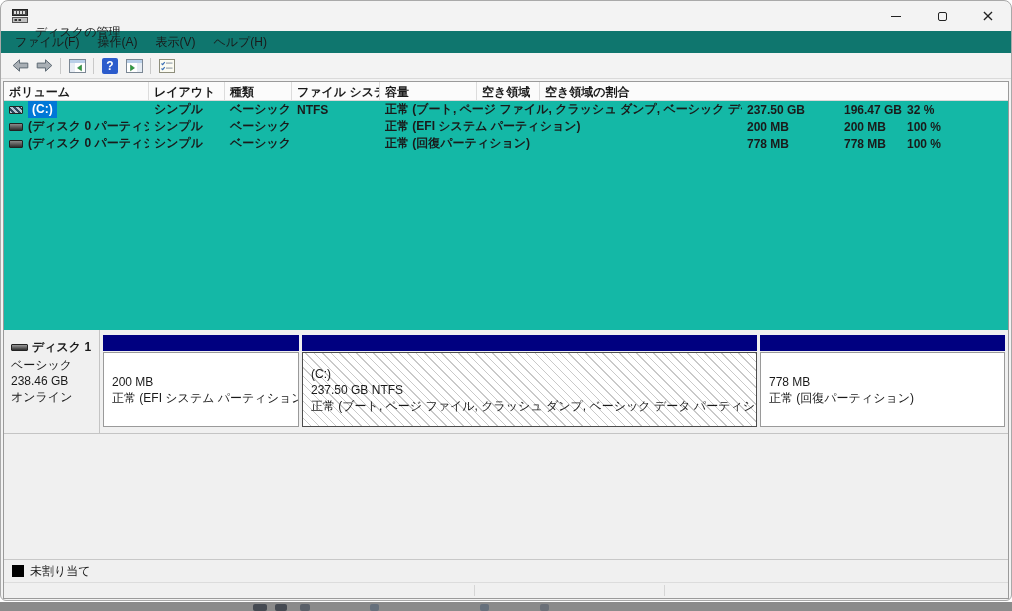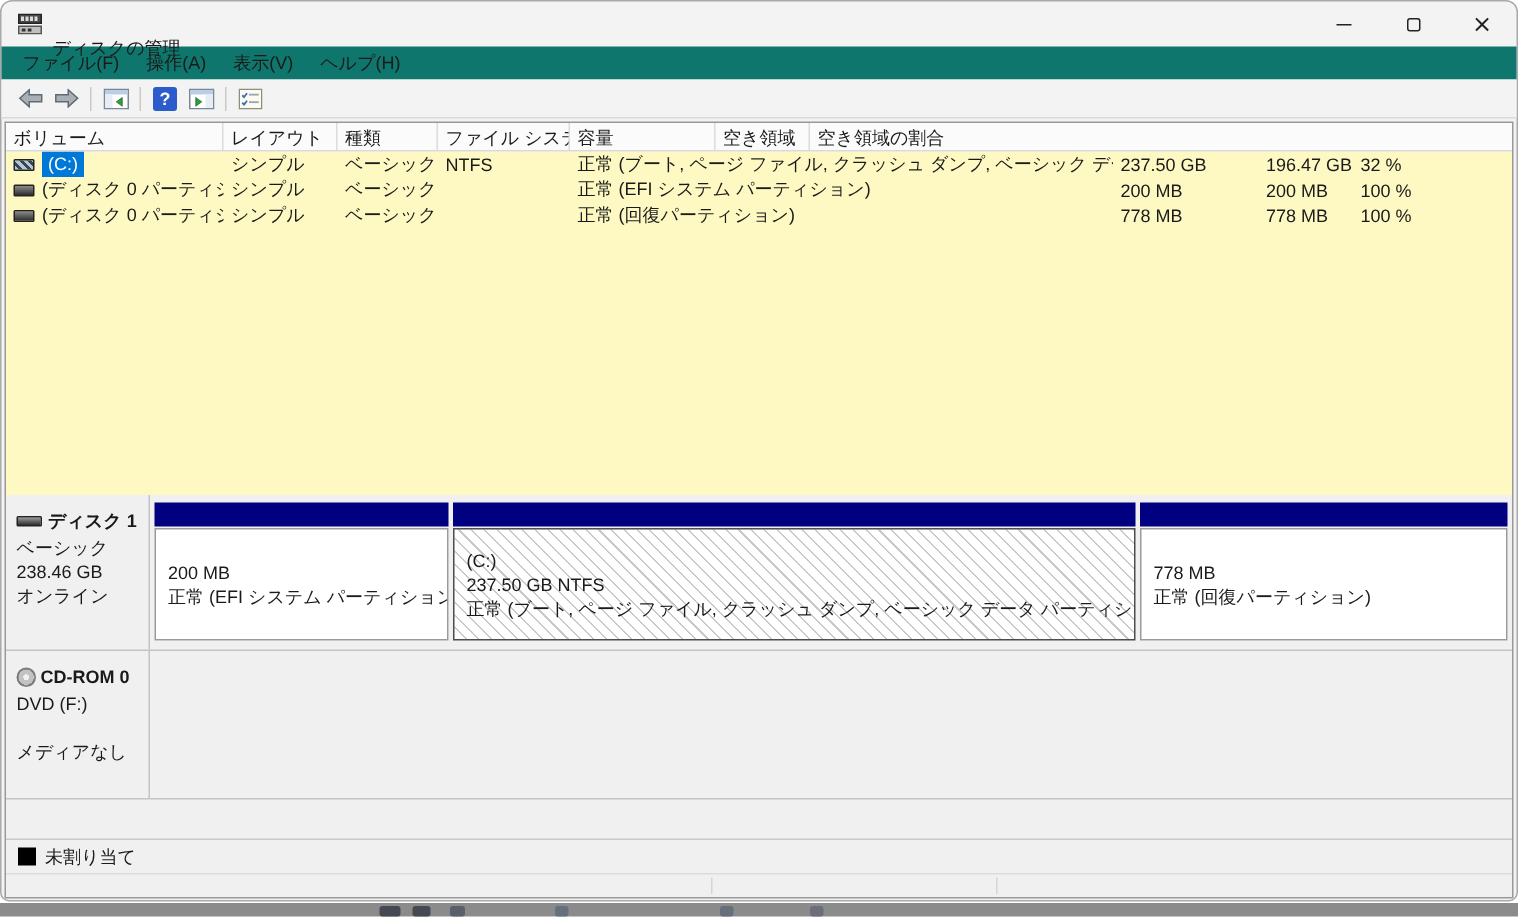--- a/index.html
+++ b/index.html
@@ -28,21 +28,21 @@
   .tb-btn { width:24px; height:22px; display:flex; align-items:center; justify-content:center; }
   .tb-sep { width:1px; height:16px; background:#c9c9c9; margin:0 4px; }
   .help-box { width:16px; height:16px; background:#2c5ccc; color:#fff; font-weight:bold;
     font-size:12px; display:flex; align-items:center; justify-content:center; border-radius:2px; }
 
   
   .client { position:absolute; left:2px; top:80px; width:1006px; height:518px;
     border:1px solid #9a9a9a; background:#f0f0f0; display:flex; flex-direction:column; }
 
   
-  .list-pane { height:248px; background:#fef9c3; overflow:hidden; }
+  .list-pane { height:248px; background:#14b8a6; overflow:hidden;font-weight:bold; }
   .lv-header { display:flex; height:19px; background:#fbfbfb; border-bottom:1px solid #d9d9d9; }
   .lv-hcell { padding:2px 4px 0 5px; border-right:1px solid #dcdcdc; white-space:nowrap; overflow:hidden; }
   .lv-row { display:flex; height:17px; align-items:center; }
   .lv-cell { padding:0 4px 0 5px; white-space:nowrap; overflow:hidden; height:17px; display:flex; align-items:center; }
   .c0{width:145px;} .c1{width:76px;} .c2{width:67px;} .c3{width:88px;}
   .c4{width:362px;} .c5{width:97px;} .c6{width:63px;} .c7{width:101px; border-right:none;}
   .vol-icon { width:14px; height:8px; margin-right:5px; flex:none;
     background:linear-gradient(#8a8a8a,#2e2e2e); border:1px solid #222; border-radius:1px; }
   .vol-icon.hatched { background:repeating-linear-gradient(45deg,#b9c6d2 0 2px,#30475e 2px 4px); }
   .sel-highlight { background:#0078d7; color:#fff; padding:1px 4px 2px 4px; }
@@ -252,32 +252,20 @@
           <div class="partition p2">
             <div class="part-bar"></div>
             <div class="part-body">
               <div>778 MB</div>
               <div>正常 (回復パーティション)</div>
             </div>
           </div>
         </div>
       </div>
 
-      <div class="g-row cd-row">
-        <div class="row-label">
-          <div class="ttl">
-            <span class="cd-icon"></span>
-            <span style="font-weight:bold;">CD-ROM 0</span>
-          </div>
-          <div>DVD (F:)</div>
-          <div style="height:16px;"></div>
-          <div>メディアなし</div>
-        </div>
-        <div class="row-graph"></div>
-      </div>
 
       <div class="g-filler"></div>
     </div>
 
     <div class="legend-bar">
       <div class="legend-item">
         <span class="swatch sw-unallocated"></span>
         <span>未割り当て</span>
       </div>
     </div>

